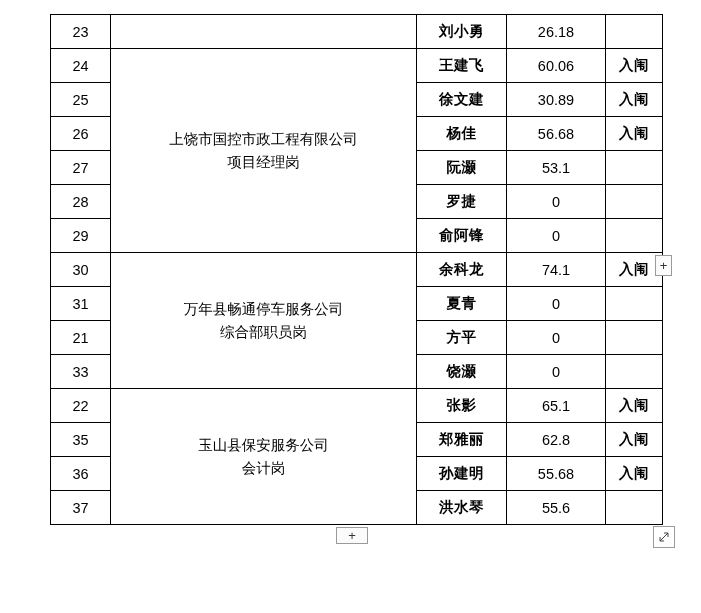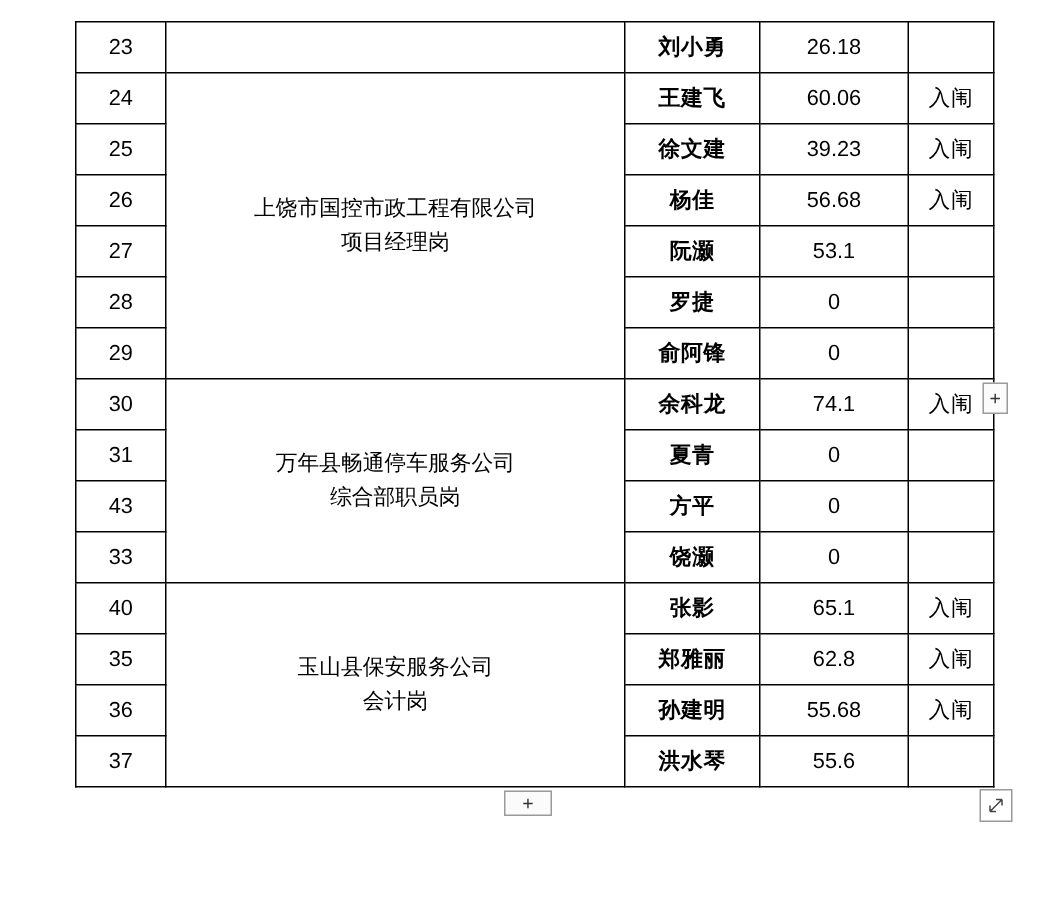--- a/index.html
+++ b/index.html
@@ -38,21 +38,21 @@
     color: #000000;
     text-align: center;
     vertical-align: middle;
     padding: 0;
     font-family: "Liberation Sans", sans-serif;
   }
   td.col-no    { width: 59px; }
   td.col-pos   { width: 305px; }
   td.col-name  { width: 89px; font-weight: bold; }
   td.col-score { width: 98px; margin-top: 17px; }
-  td.col-res   { width: 56px; }
+  td.col-res   { width: 56px; font-weight: bold; }
 
   tr.row-h { height: 34px; }
 
   td.col-pos {
     line-height: 1.55;
     font-size: 14.5px;
   }
   td.col-name, td.col-res {
     letter-spacing: 0.5px;
   }
@@ -128,21 +128,21 @@
           <div>上饶市国控市政工程有限公司</div>
           <div>项目经理岗</div>
         </td>
         <td class="col-name">王建飞</td>
         <td class="col-score">60.06</td>
         <td class="col-res">入闱</td>
       </tr>
       <tr class="row-h">
         <td class="col-no">25</td>
         <td class="col-name">徐文建</td>
-        <td class="col-score">39.23</td>
+        <td class="col-score">30.89</td>
         <td class="col-res">入闱</td>
       </tr>
       <tr class="row-h">
         <td class="col-no">26</td>
         <td class="col-name">杨佳</td>
         <td class="col-score">56.68</td>
         <td class="col-res">入闱</td>
       </tr>
       <tr class="row-h">
         <td class="col-no">27</td>
@@ -173,34 +173,34 @@
         <td class="col-score">74.1</td>
         <td class="col-res">入闱</td>
       </tr>
       <tr class="row-h">
         <td class="col-no">31</td>
         <td class="col-name">夏青</td>
         <td class="col-score">0</td>
         <td class="col-res"></td>
       </tr>
       <tr class="row-h">
-        <td class="col-no">43</td>
+        <td class="col-no">21</td>
         <td class="col-name">方平</td>
         <td class="col-score">0</td>
         <td class="col-res"></td>
       </tr>
       <tr class="row-h">
         <td class="col-no">33</td>
         <td class="col-name">饶灏</td>
         <td class="col-score">0</td>
         <td class="col-res"></td>
       </tr>
 
       <tr class="row-h group-top">
-        <td class="col-no">40</td>
+        <td class="col-no">22</td>
         <td class="col-pos" rowspan="4">
           <div>玉山县保安服务公司</div>
           <div>会计岗</div>
         </td>
         <td class="col-name">张影</td>
         <td class="col-score">65.1</td>
         <td class="col-res">入闱</td>
       </tr>
       <tr class="row-h">
         <td class="col-no">35</td>

